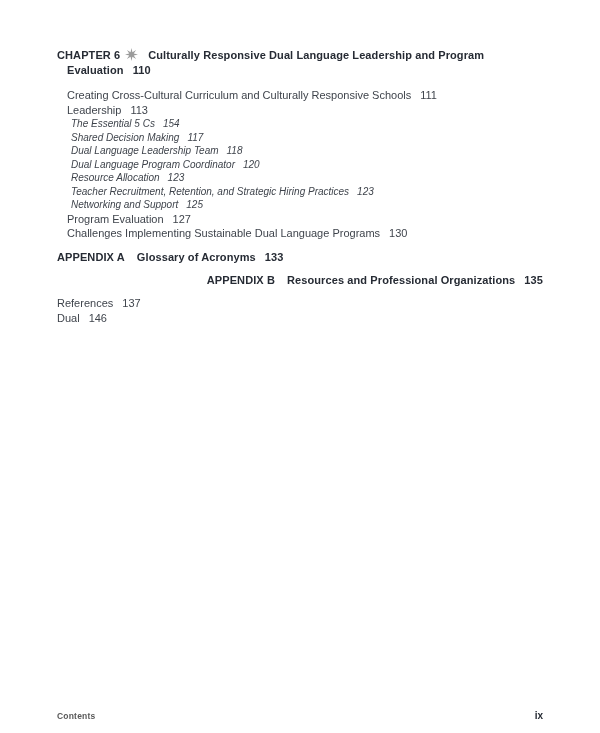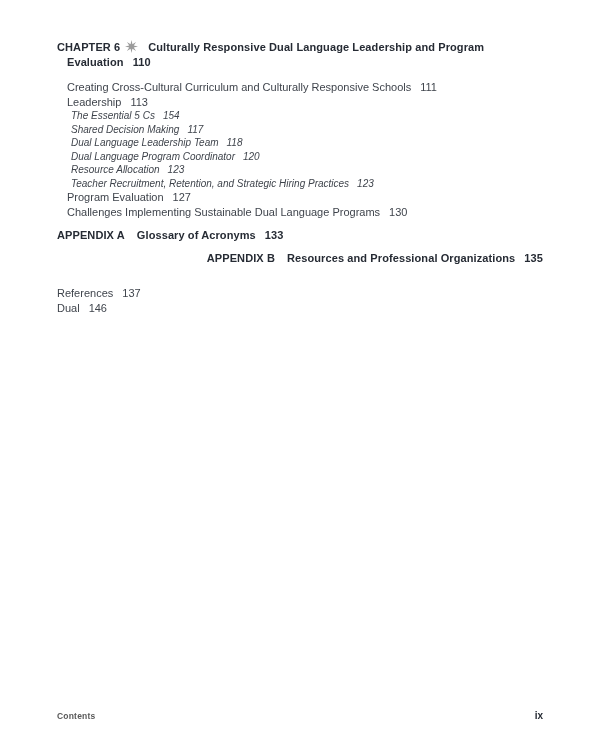--- a/index.html
+++ b/index.html
@@ -3,21 +3,21 @@
 <meta charset="utf-8">
 <style>
   html, body { margin: 0; padding: 0; }
   body {
     width: 600px; height: 733px;
     background: #ffffff;
     font-family: "Liberation Sans", sans-serif;
     overflow: hidden;
   }
   .page { position: relative; width: 600px; height: 733px; background: #ffffff; }
-  .content { position: absolute; left: 57px; top: 40px; width: 486px; }
+  .content { position: absolute; left: 57px; top: 48px; width: 486px; }
 
   .chapter {
     margin: 0 0 10px 0;
     font-size: 11px; font-weight: bold; line-height: 15px;
     color: #262b34;
     padding-left: 10px; text-indent: -10px;
     letter-spacing: 0.1px;
   }
   .star-wrap { display: inline-block; width: 13px; height: 13px; margin: 0 10px 0 5px; vertical-align: -2px; }
   .star-wrap svg { display: block; width: 13px; height: 13px; }
@@ -32,21 +32,21 @@
 
   .appendix {
     margin: 9px 0 8px 0;
     font-size: 11px; font-weight: bold; line-height: 15px;
     color: #262b34; letter-spacing: 0.1px;
     white-space: nowrap;
   }
   .appendix + .appendix { margin-top: 4px; text-align: right; }
   .app-title { margin-left: 12px; }
 
-  .backmatter { margin-top: 20px; }
+  .backmatter { margin-top: 8px; }
 
   .footer {
     position: absolute; left: 57px; right: 57px; top: 710px;
     display: flex; justify-content: space-between; align-items: baseline;
   }
   .footer-label { font-size: 8.5px; color: #595959; letter-spacing: 0.2px; font-weight: bold; }
   .footer-page { font-size: 10px; font-weight: bold; color: #262b34; }
 </style>
 </head>
 <body>
@@ -60,20 +60,21 @@
 
     <div class="entries">
       <div class="row lvl1"><span>Creating Cross-Cultural Curriculum and Culturally Responsive Schools</span><span class="pg">111</span></div>
       <div class="row lvl1"><span>Leadership</span><span class="pg">113</span></div>
       <div class="row lvl2"><span>The Essential 5 Cs</span><span class="pg">154</span></div>
       <div class="row lvl2"><span>Shared Decision Making</span><span class="pg">117</span></div>
       <div class="row lvl2"><span>Dual Language Leadership Team</span><span class="pg">118</span></div>
       <div class="row lvl2"><span>Dual Language Program Coordinator</span><span class="pg">120</span></div>
       <div class="row lvl2"><span>Resource Allocation</span><span class="pg">123</span></div>
       <div class="row lvl2"><span>Teacher Recruitment, Retention, and Strategic Hiring Practices</span><span class="pg">123</span></div>
+      <div class="row lvl2"><span>Networking and Support</span><span class="pg">125</span></div>
       <div class="row lvl1"><span>Program Evaluation</span><span class="pg">127</span></div>
       <div class="row lvl1"><span>Challenges Implementing Sustainable Dual Language Programs</span><span class="pg">130</span></div>
     </div>
 
     <p class="appendix"><span>APPENDIX A</span><span class="app-title">Glossary of Acronyms</span><span class="pg">133</span></p>
 
     <p class="appendix"><span>APPENDIX B</span><span class="app-title">Resources and Professional Organizations</span><span class="pg">135</span></p>
 
     <div class="backmatter">
       <div class="row lvl0"><span>References</span><span class="pg">137</span></div>

